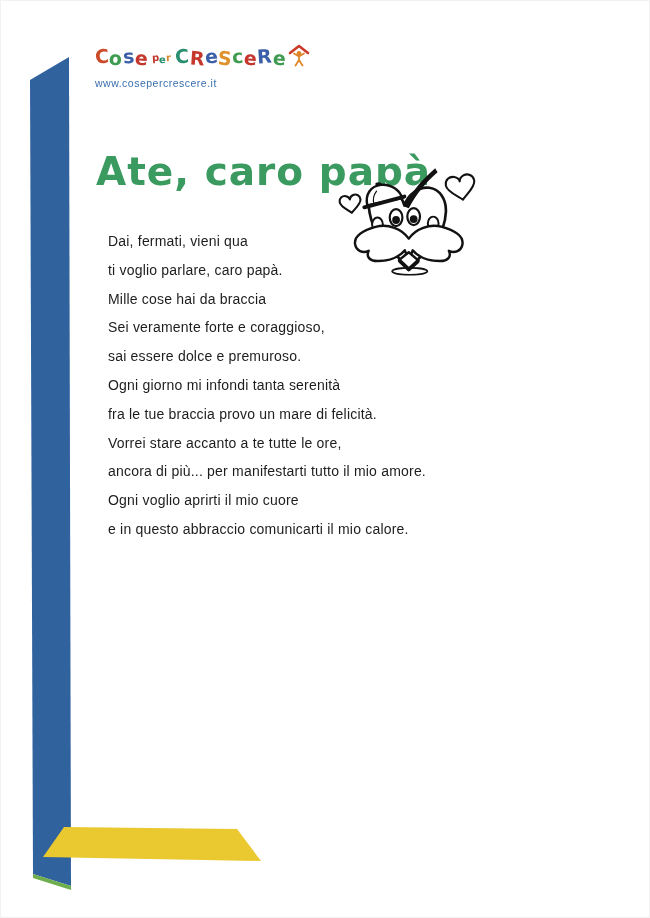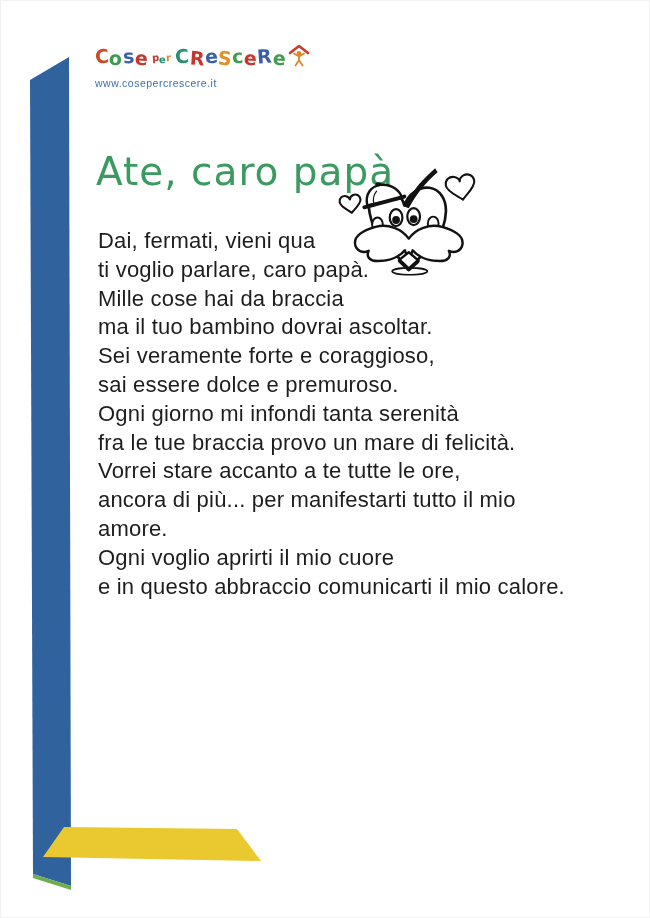--- a/index.html
+++ b/index.html
@@ -23,29 +23,29 @@
   .logo-letter:nth-child(odd){transform:translateY(-1px) rotate(-4deg);}
   .logo-letter:nth-child(even){transform:translateY(1px) rotate(4deg);}
   .logo-icon{margin-left:2px;margin-bottom:1px;}
   .logo-url{
     margin-top:8px;font-size:10.5px;letter-spacing:.5px;color:var(--url-blue);
   }
 
   
   .title{
     position:absolute;left:96px;top:147px;
-    font-family:"DejaVu Sans",sans-serif;font-weight:400;
+    font-family:"DejaVu Sans",sans-serif;font-weight:700;
     font-size:39px;line-height:50px;letter-spacing:1px;
     color:var(--title-green);
   }
 
   
   .poem{
-    position:absolute;left:98px;top:227px;width:470px;
-    font-size:22px;line-height:28.8px;letter-spacing:.2px;
+    position:absolute;left:108px;top:227px;width:470px;
+    font-size:14px;line-height:28.8px;letter-spacing:.2px;
     color:var(--poem-ink);
   }
 
   
   .char{position:absolute;left:335px;top:133px;}
 </style>
 </head>
 <body>
 
 <div class="page">
@@ -90,21 +90,20 @@
     </div>
     <div class="logo-url">www.cosepercrescere.it</div>
   </div>
 
   <div class="title">Ate, caro papà</div>
 
   <div class="poem">
       <div class="poem-line">Dai, fermati, vieni qua</div>
       <div class="poem-line">ti voglio parlare, caro papà.</div>
       <div class="poem-line">Mille cose hai da braccia</div>
-      <div class="poem-line">ma il tuo bambino dovrai ascoltar.</div>
       <div class="poem-line">Sei veramente forte e coraggioso,</div>
       <div class="poem-line">sai essere dolce e premuroso.</div>
       <div class="poem-line">Ogni giorno mi infondi tanta serenità</div>
       <div class="poem-line">fra le tue braccia provo un mare di felicità.</div>
       <div class="poem-line">Vorrei stare accanto a te tutte le ore,</div>
       <div class="poem-line">ancora di più... per manifestarti tutto il mio amore.</div>
       <div class="poem-line">Ogni voglio aprirti il mio cuore</div>
       <div class="poem-line">e in questo abbraccio comunicarti il mio calore.</div>
     </div>
 

